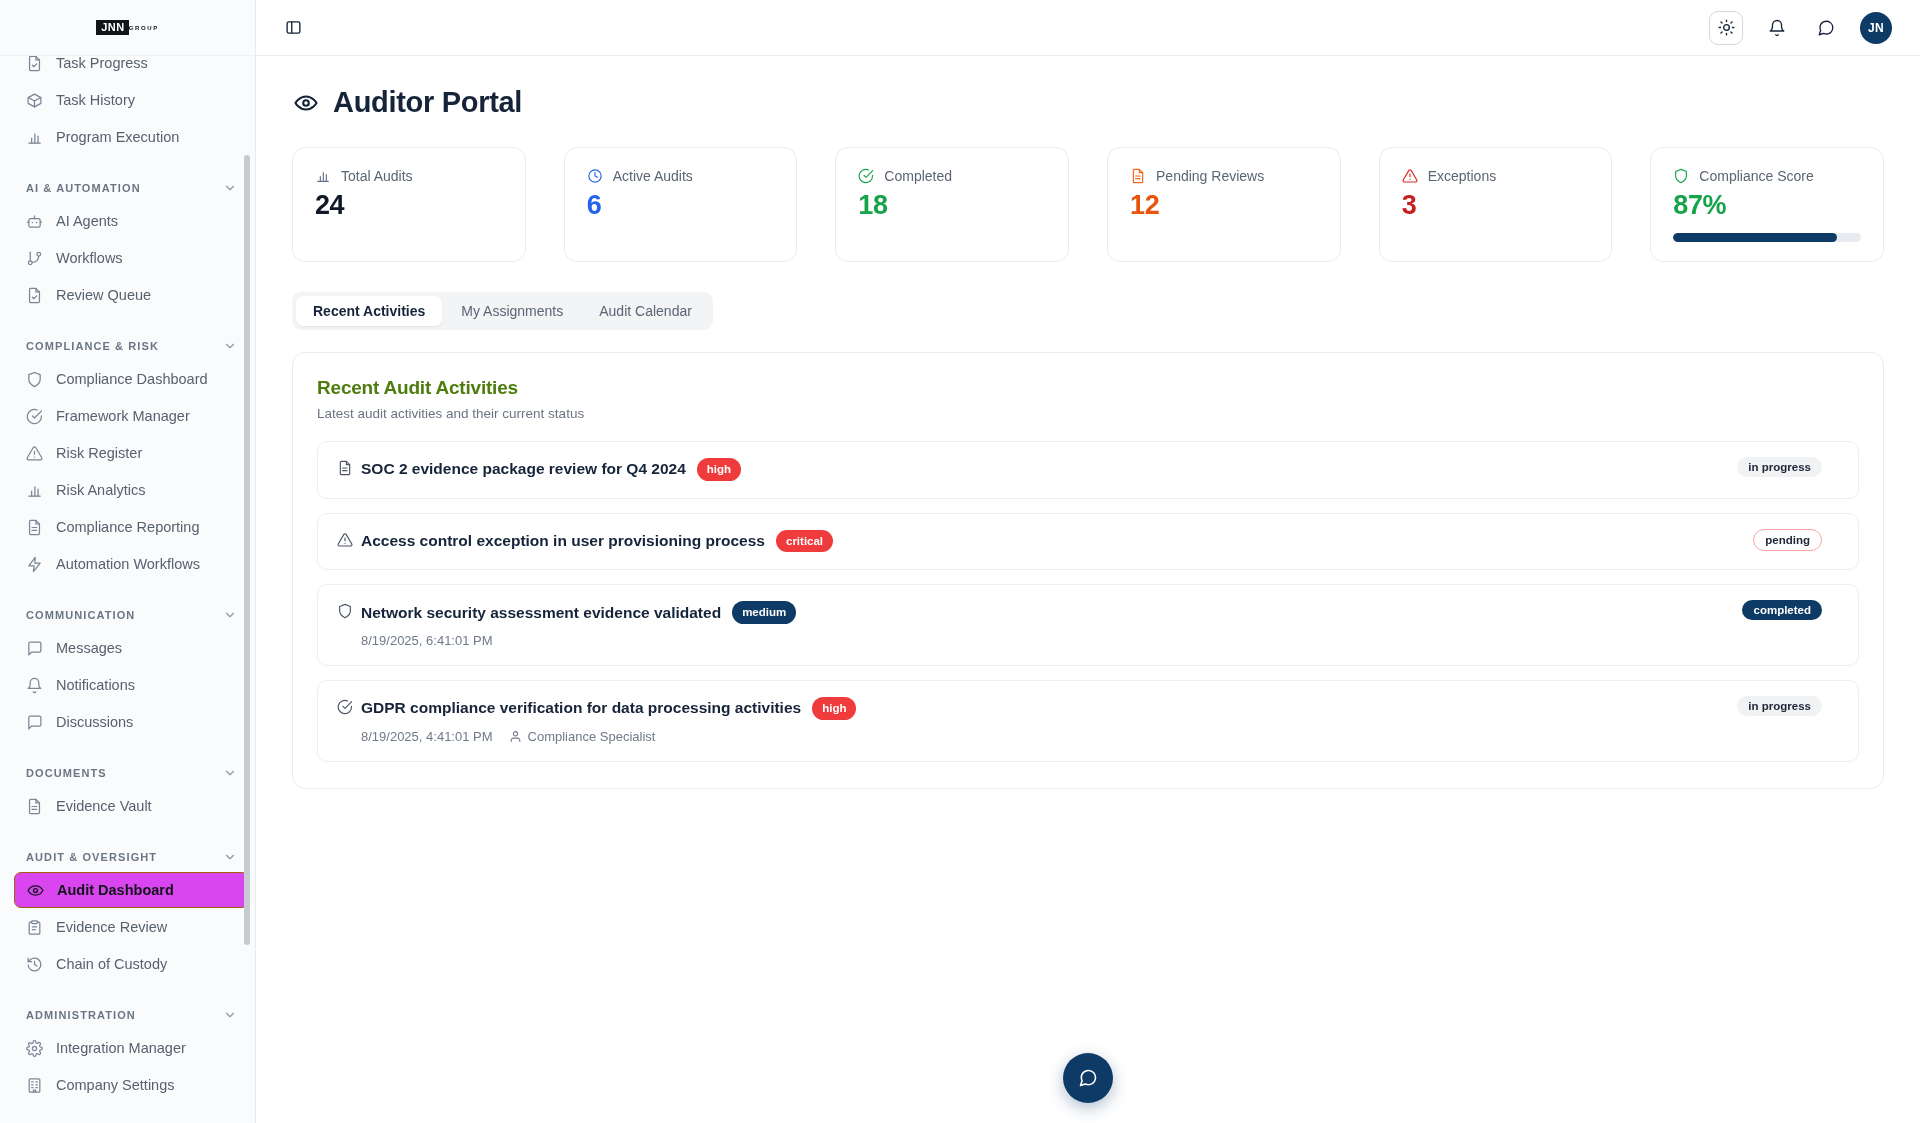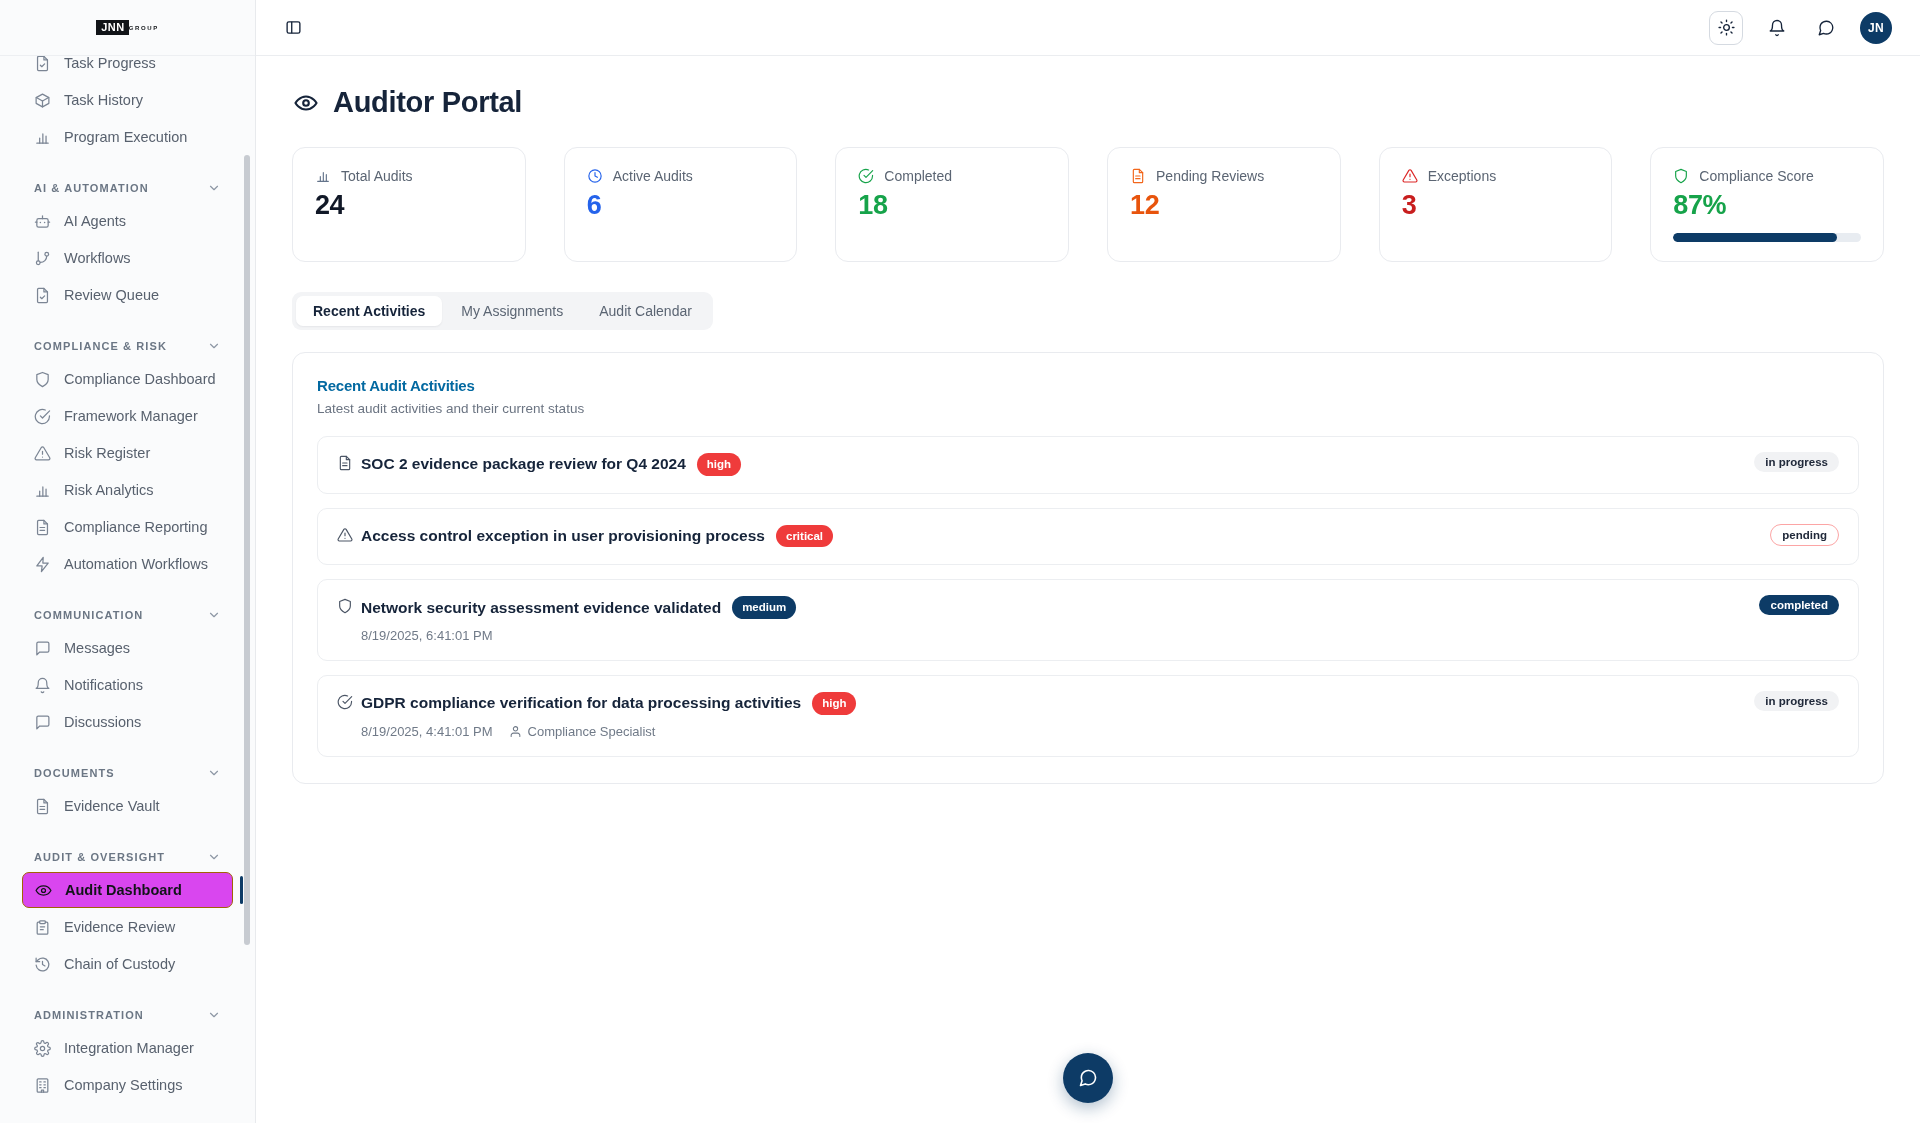--- a/index.html
+++ b/index.html
@@ -33,21 +33,21 @@
     padding: 2px 4px 2px 5px;
   }
   .logo-mark .lm-bot {
     color: #111418; font-size: 6px; font-weight: 600;
     letter-spacing: 1.6px; margin-top: 1px;
   }
   .sidebar-scroll {
     flex: 1; overflow: hidden; position: relative;
     padding: 0 0 10px 0;
   }
-  .nav-inner { padding: 0 22px; margin-top: -12px; }
+  .nav-inner { padding: 0 6px; margin-top: -12px; margin-left: 8px; }
   .nav-section-title {
     display: flex; align-items: center; justify-content: space-between;
     padding: 0 12px; margin: 26px 0 8px 0;
     font-size: 11px; font-weight: 700; letter-spacing: 1.1px;
     color: #6b7684; text-transform: uppercase;
   }
   .nav-section-title .chev { color: #8d97a5; display: flex; }
   .nav-item {
     display: flex; align-items: center; gap: 13px;
     height: 36px; padding: 0 12px; margin: 1px 0;
@@ -135,21 +135,21 @@
     padding: 7px 17px; border-radius: 7px;
     font-size: 14px; color: #5b6573; cursor: pointer; white-space: nowrap;
   }
   .tab.active { background: #ffffff; color: #16243a; font-weight: 600; box-shadow: 0 1px 2px rgba(16,24,40,.06); }
 
   
   .panel {
     background: #ffffff; border: 1px solid #e9ebef; border-radius: 13px;
     padding: 24px 24px 26px 24px;
   }
-  .panel-title { font-size: 15px; font-weight: 700; color: #0369a1; letter-spacing: -.2px; }
+  .panel-title { font-size: 19px; font-weight: 700; color: #4d7c0f; letter-spacing: -.2px; }
   .panel-sub { font-size: 13.5px; color: #6b7482; margin-top: 7px; margin-bottom: 20px; }
 
   .activity {
     border: 1px solid #eceef1; border-radius: 10px;
     padding: 16px 19px 17px 19px; margin-bottom: 14px;
     display: flex; align-items: flex-start; gap: 0; position: relative;
   }
   .activity:last-child { margin-bottom: 0; }
   .act-icon { flex: 0 0 24px; color: #4c5666; display: flex; align-items: center; margin-top: 2px; }
   .act-body { flex: 1; min-width: 0; }
@@ -160,21 +160,21 @@
   .act-assignee { display: flex; align-items: center; gap: 6px; font-size: 13px; color: #707a88; }
 
   .pill {
     font-size: 11.5px; font-weight: 700; border-radius: 999px;
     padding: 3px 10px; line-height: 1.45; white-space: nowrap;
   }
   .pill-high, .pill-critical { background: #ef3b3b; color: #ffffff; }
   .pill-medium { background: #0d3b66; color: #ffffff; }
 
   .status {
-    position: absolute; right: 19px; top: 15px;
+    position: absolute; right: 36px; top: 15px;
     font-size: 11.5px; font-weight: 600; border-radius: 999px;
     padding: 4px 11px; white-space: nowrap; text-align: right;
   }
   .status-inprogress { background: #f1f2f4; color: #20293a; }
   .status-pending { background: #ffffff; color: #20293a; border: 1px solid #fca5a5; }
   .status-completed { background: #0d3b66; color: #ffffff; }
 
   .fab {
     position: absolute; left: 50%; transform: translateX(-50%);
     bottom: 20px; width: 50px; height: 50px; border-radius: 50%;

